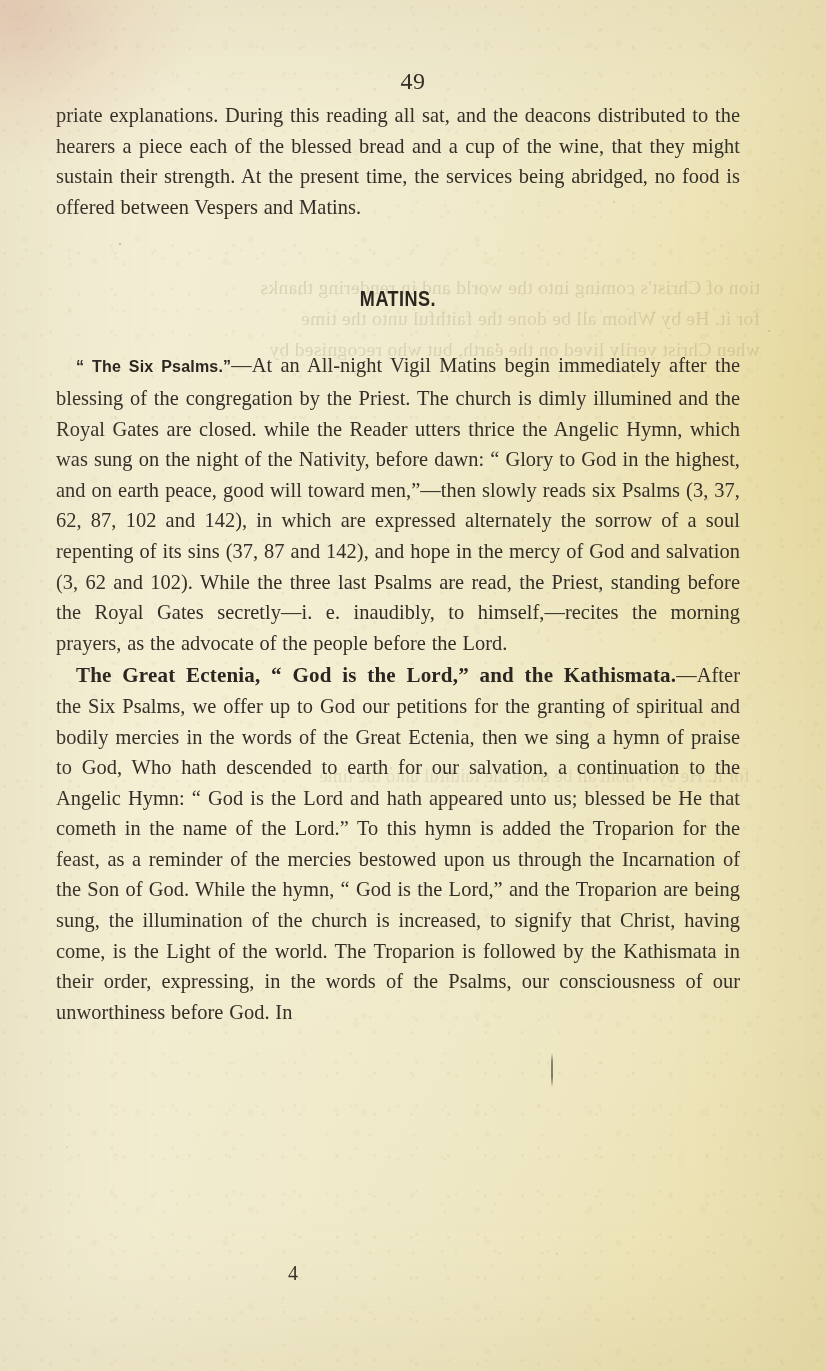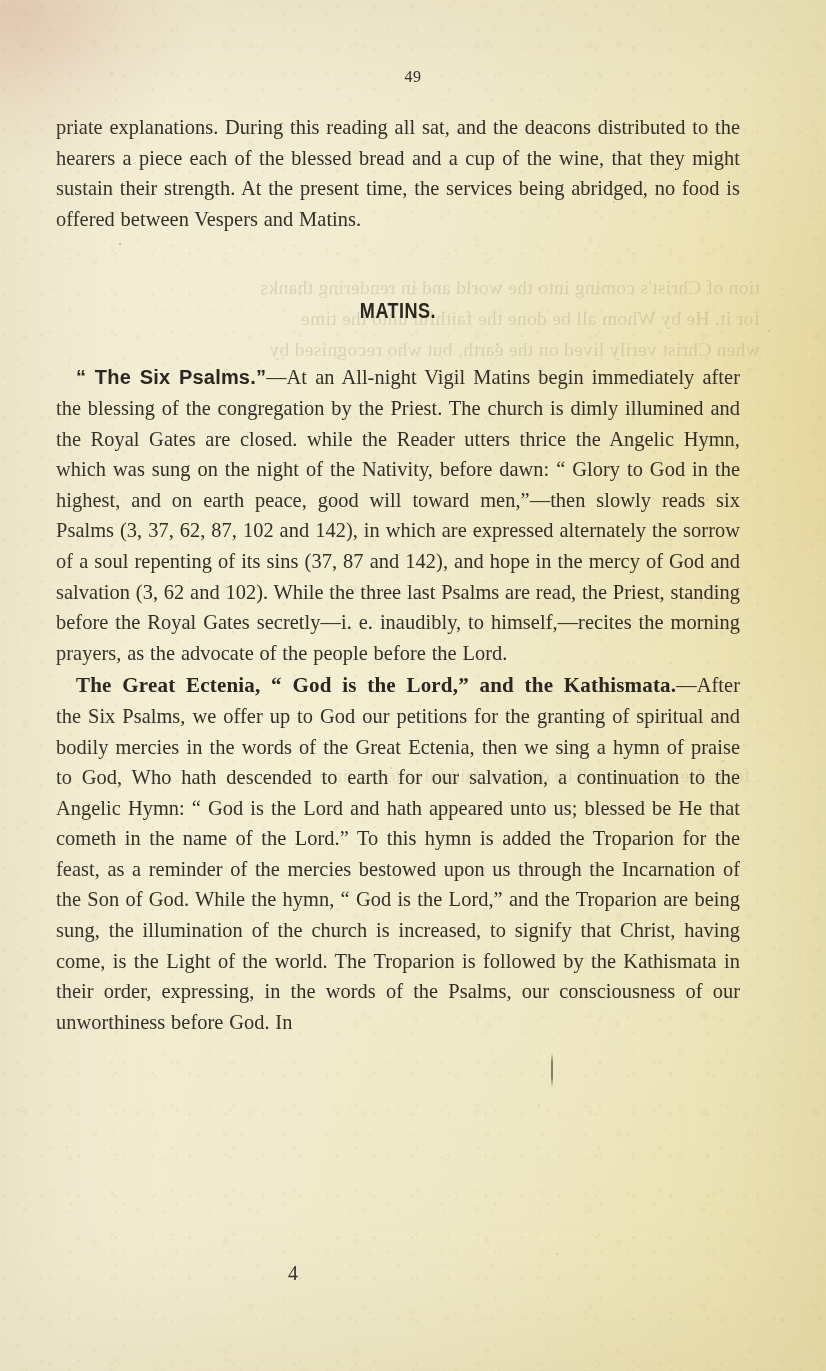--- a/index.html
+++ b/index.html
@@ -82,29 +82,29 @@
     pointer-events: none;
   }
 
   
   #folio {
     position: absolute;
     top: 68px;
     left: 0;
     width: 826px;
     text-align: center;
-    font-size: 16px;
+    font-size: 24px;
     letter-spacing: 0.5px;
     color: #2f2a24;
   }
 
   #column {
     position: absolute;
     left: 56px;
-    top: 112px;
+    top: 100px;
     width: 684px;
   }
 
   p.body {
     margin: 0;
     font-size: 20.4px;
     line-height: 30.6px;
     text-align: justify;
     text-justify: inter-word;
     color: #332e27;
@@ -123,21 +123,21 @@
     font-weight: bold;
     font-size: 22px;
     letter-spacing: 0.6px;
     transform: scaleX(0.82);
     color: #2b2620;
   }
 
   .runin {
     font-family: "Liberation Sans", "DejaVu Sans", sans-serif;
     font-weight: bold;
-    font-size: 20px;
+    font-size: 16px;
     letter-spacing: 0.2px;
     color: #2b2620;
     margin-top: 41px;
   }
   .runin-block {
     font-family: Liberation Serif, serif;
     font-weight: bold;
     font-size: 21px;
     letter-spacing: 0.2px;
     color: #2b2620;

